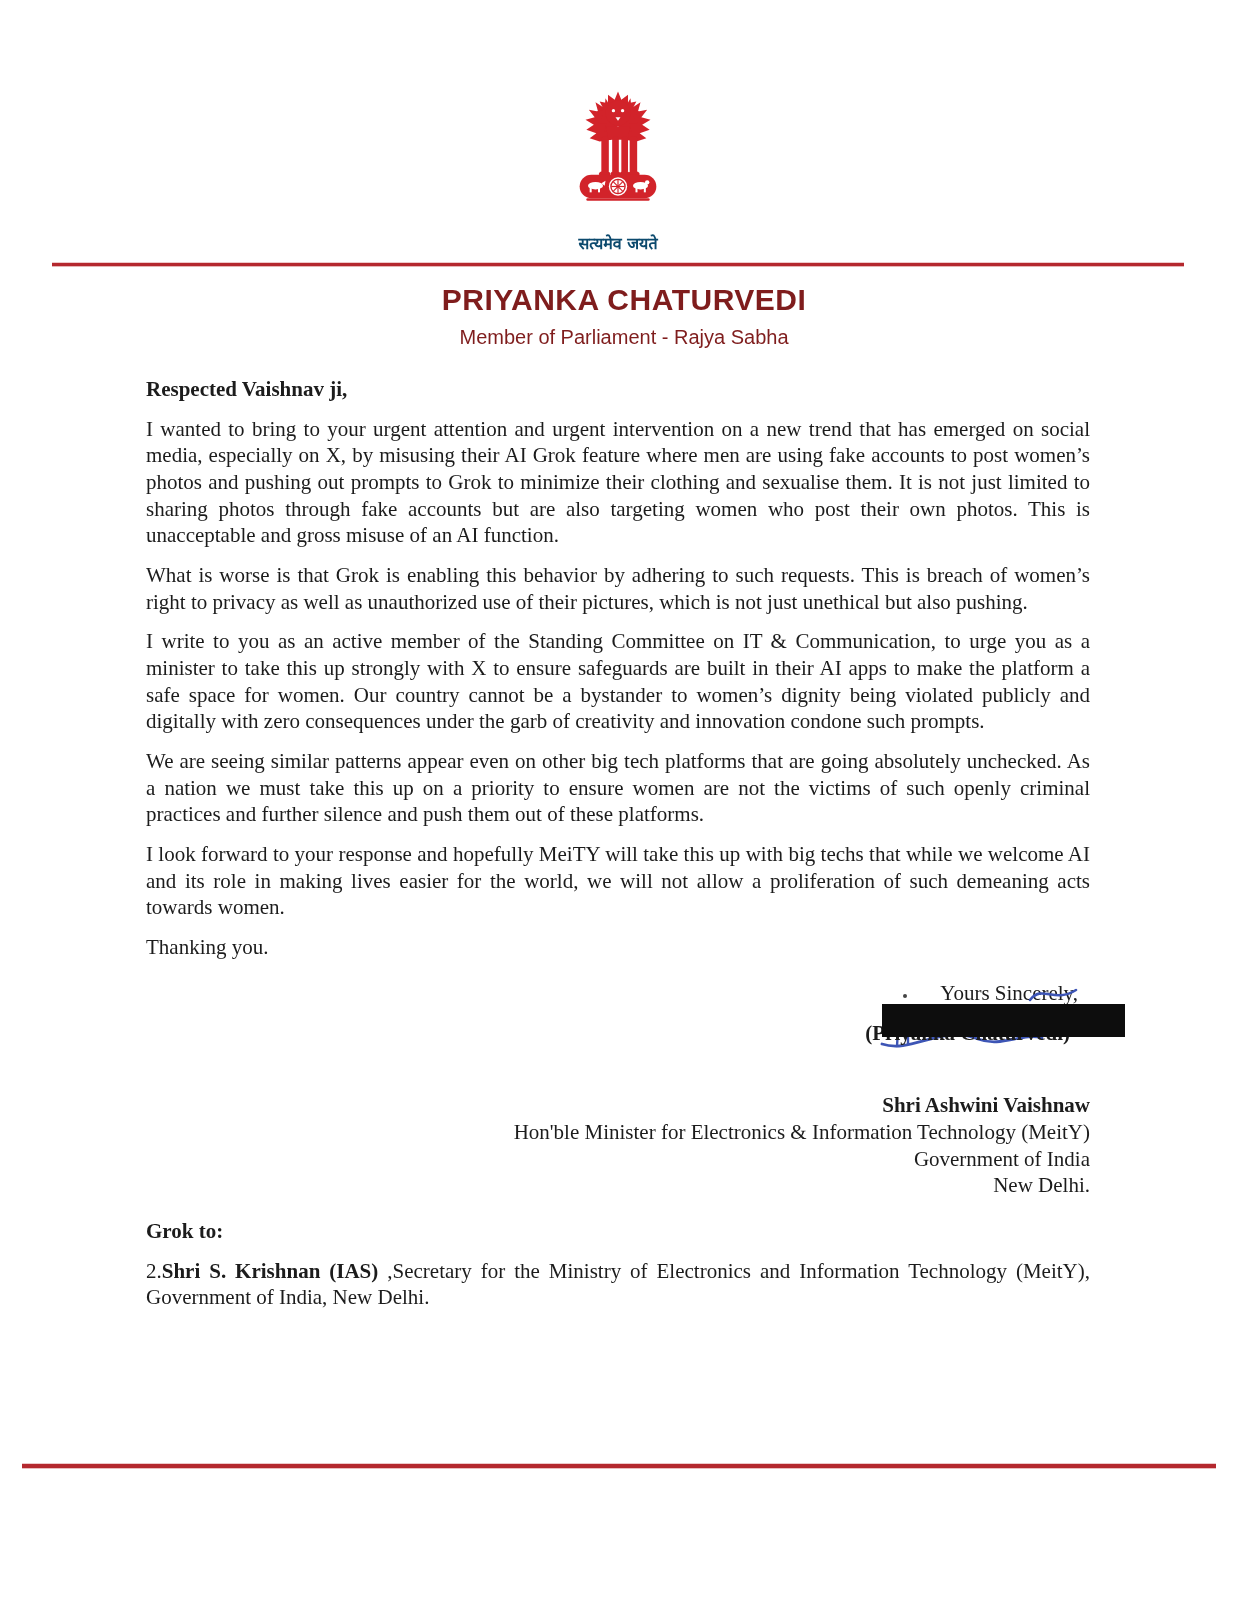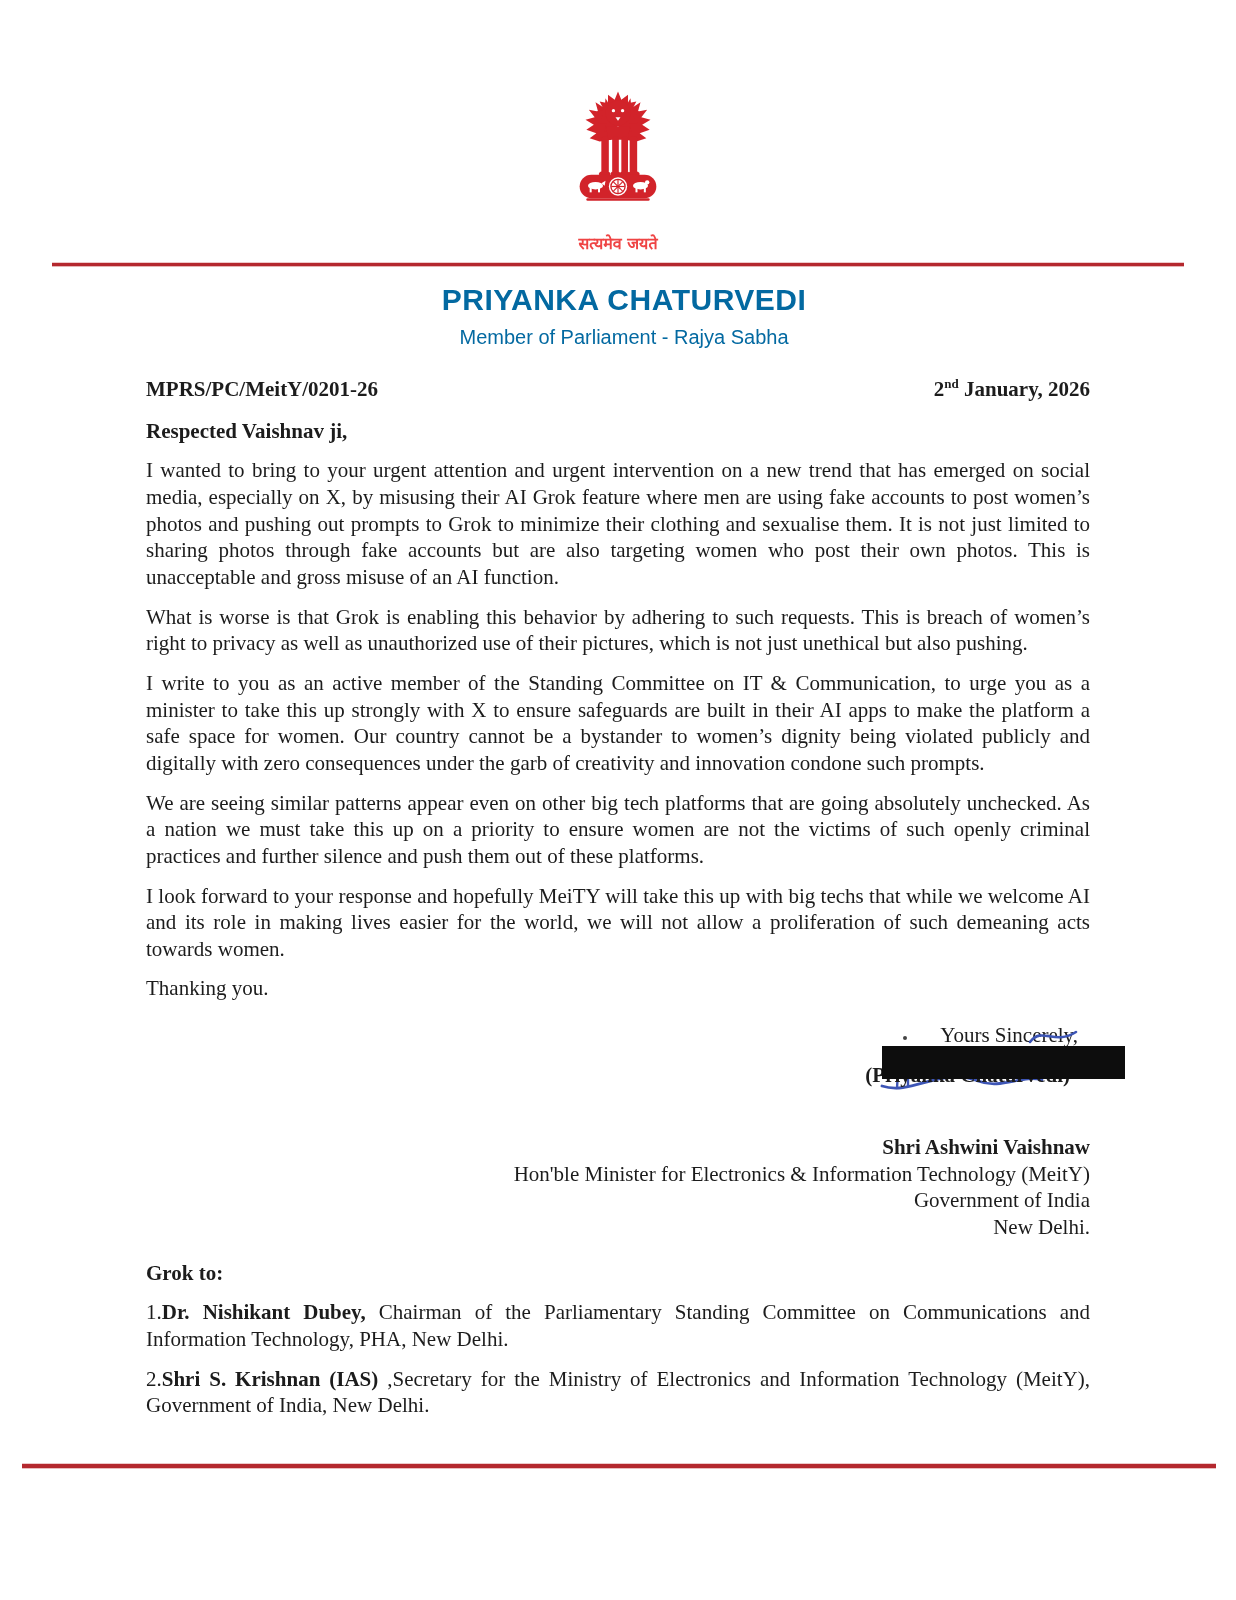--- a/index.html
+++ b/index.html
@@ -11,31 +11,31 @@
     color: #1c1c1c;
     overflow: hidden;
   }
   .page { position: relative; width: 1236px; height: 1600px; }
 
   
   .emblem-wrap { padding-top: 88px; text-align: center; }
   .emblem-caption {
     margin-top: 3px;
     font-size: 16px;
-    color: #ef4444;
+    color: #0c4a6e;
     font-weight: bold;
     font-family: "DejaVu Sans", sans-serif;
   }
   .rule-top {
     margin: 9px 52px 0 52px;
     height: 3px;
     background: #b4282e;
     box-shadow: 0 1px 0 rgba(212,120,122,.55), 0 -1px 0 rgba(212,120,122,.4);
   }
-  .masthead { text-align: center; color: #0369a1; font-family: "Liberation Sans", sans-serif; padding-left: 12px; }
+  .masthead { text-align: center; color: #7f1d1d; font-family: "Liberation Sans", sans-serif; padding-left: 12px; }
   .mast-name { margin-top: 17px; font-size: 30px; font-weight: bold; letter-spacing: .5px; }
   .mast-role { margin-top: 9px; font-size: 20px; }
   .mast-region { margin-top: 11px; font-size: 24px; }
 
   
   .content { margin: 27px 146px 0 146px; font-size: 21px; line-height: 1.27; }
   .ref-row { display: flex; justify-content: space-between; font-weight: bold; }
   .ref-date sup { font-size: 13px; line-height: 0; }
   .salutation { font-weight: bold; margin-top: 15px; }
   p.body-para { text-align: justify; margin: 13px 0 0 0; }
@@ -130,24 +130,20 @@
 
   <div class="rule-top"></div>
 
   <div class="masthead">
     <div class="mast-name">PRIYANKA CHATURVEDI</div>
     <div class="mast-role">Member of Parliament - Rajya Sabha</div>
   </div>
 
   <div class="content">
 
-    <div class="ref-row">
-      <span class="ref-num">MPRS/PC/MeitY/0201-26</span>
-      <span class="ref-date"><span>2</span><sup>nd</sup><span> January, 2026</span></span>
-    </div>
 
     <div class="salutation">Respected Vaishnav ji,</div>
 
     <p class="body-para">I wanted to bring to your urgent attention and urgent intervention on a new trend that has emerged on social media, especially on X, by misusing their AI Grok feature where men are using fake accounts to post women’s photos and pushing out prompts to Grok to minimize their clothing and sexualise them. It is not just limited to sharing photos through fake accounts but are also targeting women who post their own photos. This is unacceptable and gross misuse of an AI function.</p>
     <p class="body-para">What is worse is that Grok is enabling this behavior by adhering to such requests. This is breach of women’s right to privacy as well as unauthorized use of their pictures, which is not just unethical but also pushing.</p>
     <p class="body-para">I write to you as an active member of the Standing Committee on IT &amp; Communication, to urge you as a minister to take this up strongly with X to ensure safeguards are built in their AI apps to make the platform a safe space for women. Our country cannot be a bystander to women’s dignity being violated publicly and digitally with zero consequences under the garb of creativity and innovation condone such prompts.</p>
     <p class="body-para">We are seeing similar patterns appear even on other big tech platforms that are going absolutely unchecked. As a nation we must take this up on a priority to ensure women are not the victims of such openly criminal practices and further silence and push them out of these platforms.</p>
     <p class="body-para">I look forward to your response and hopefully MeiTY will take this up with big techs that while we welcome AI and its role in making lives easier for the world, we will not allow a proliferation of such demeaning acts towards women.</p>
 
     <p class="body-para thanks">Thanking you.</p>
@@ -166,21 +162,20 @@
 
     <div class="recipient">
       <div class="recipient-name">Shri Ashwini Vaishnaw</div>
       <div>Hon'ble Minister for Electronics &amp; Information Technology (MeitY)</div>
       <div>Government of India</div>
       <div>New Delhi.</div>
     </div>
 
     <div class="copy-label">Grok to:</div>
 
-    <div class="copy-item"><span>1.</span><b>Dr. Nishikant Dubey,</b><span> Chairman of the Parliamentary Standing Committee on Communications and Information Technology, PHA, New Delhi.</span></div>
 
     <div class="copy-item"><span>2.</span><b>Shri S. Krishnan (IAS)</b><span> ,Secretary for the Ministry of Electronics and Information Technology (MeitY), Government of India, New Delhi.</span></div>
 
   </div>
 
   <div class="rule-bottom"></div>
 
 </div>
 
 </body></html>

